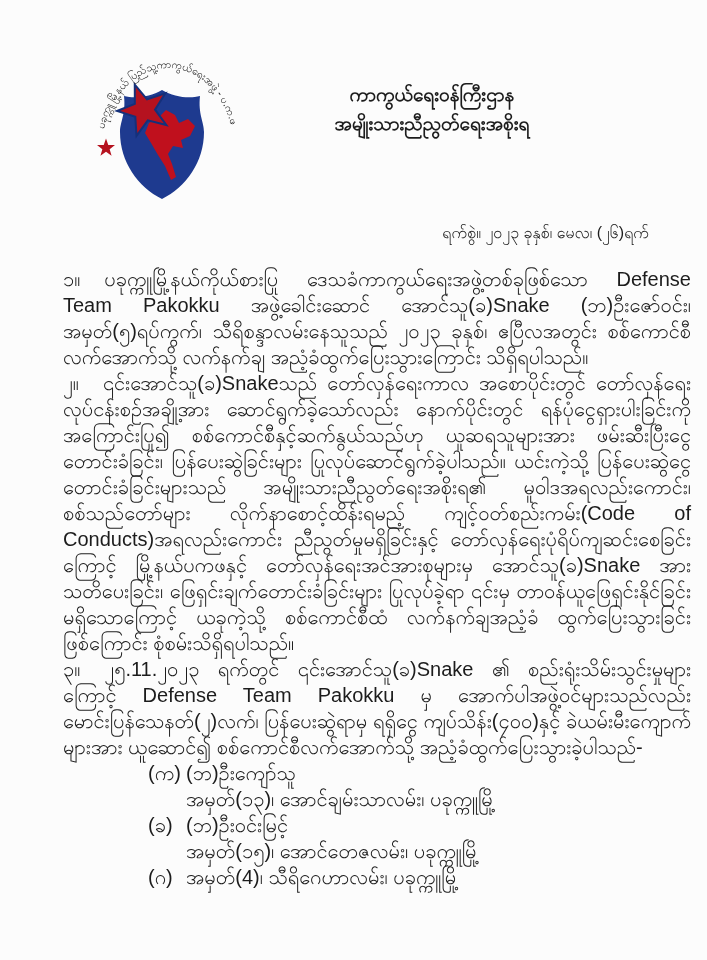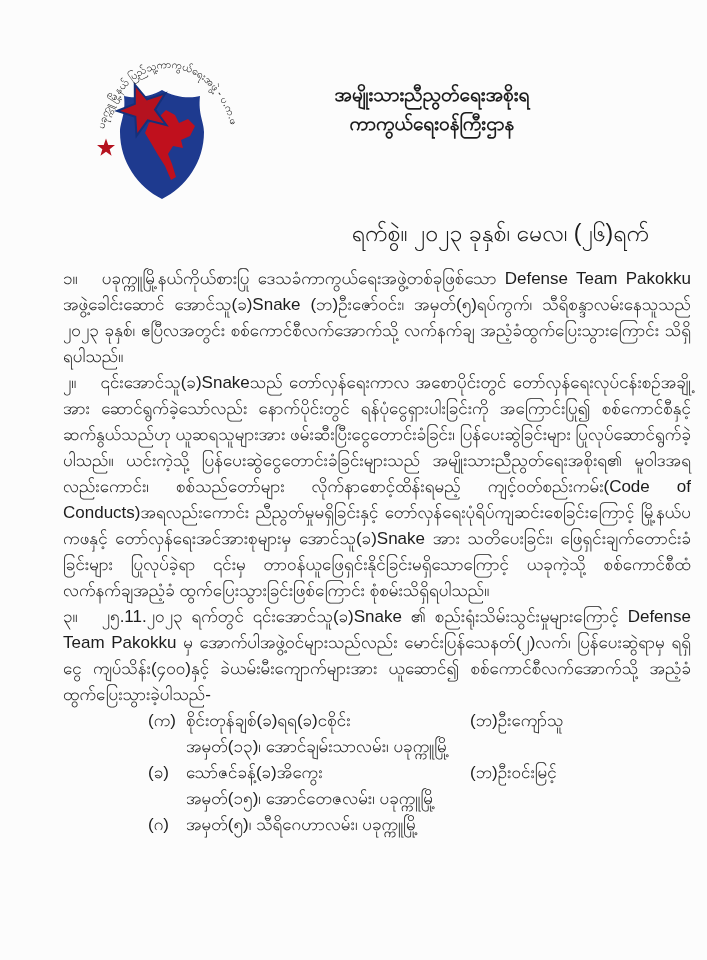--- a/index.html
+++ b/index.html
@@ -22,27 +22,27 @@
   .header-block {
     position: absolute; left: 222px; top: 80px; width: 420px;
     text-align: center; font-weight: 700;
   }
   .header-line { font-size: 19px; line-height: 29px; white-space: nowrap; }
   .hl3 .star { color: #b5121f; margin-right: 9px; font-size: 18px; }
 
   
   .date-line {
     position: absolute; top: 220px; left: 0; right: 58px;
-    text-align: right; font-size: 23px; line-height: 26px;
+    text-align: right; font-size: 16px; line-height: 26px;
   }
 
   
   .content {
     position: absolute; top: 266px; left: 63px; width: 628px;
-    font-size: 17px; line-height: 26px;
+    font-size: 20px; line-height: 26px;
   }
   .para { margin: 0; text-align: justify; }
   .para .num { padding-right: 24px; }
 
   .members { margin: 0; }
   .member {
     display: grid;
     grid-template-columns: 38px 284px auto;
     margin-left: 85px;
   }
@@ -77,51 +77,49 @@
     <g transform="translate(28,102) scale(0.35)">
       <use href="#starpath" fill="#b5121f"></use>
     </g>
 
     <text font-size="10.5" fill="#141414">
       <textPath href="#arcpath" startOffset="50%" text-anchor="middle">ပခုက္ကူ မြို့နယ် ပြည်သူ့ကာကွယ်ရေးအဖွဲ့ - ပ.က.ဖ</textPath>
     </text>
   </svg>
 
   <div class="header-block">
+    <div class="header-line">ကာကွယ်ရေးဝန်ကြီးဌာန</div>
     <div class="header-line">အမျိုးသားညီညွတ်ရေးအစိုးရ</div>
-    <div class="header-line">ကာကွယ်ရေးဝန်ကြီးဌာန</div>
   </div>
 
   <div class="date-line">ရက်စွဲ။ ၂၀၂၃ ခုနှစ်၊ မေလ၊ (၂၆)ရက်</div>
 
   <div class="content">
 
     <p class="para"><span class="num">၁။</span><span>ပခုက္ကူမြို့နယ်ကိုယ်စားပြု ဒေသခံကာကွယ်ရေးအဖွဲ့တစ်ခုဖြစ်သော Defense Team Pakokku အဖွဲ့ခေါင်းဆောင် အောင်သူ(ခ)Snake (ဘ)ဦးဇော်ဝင်း၊ အမှတ်(၅)ရပ်ကွက်၊ သီရိစန္ဒာလမ်းနေသူသည် ၂၀၂၃ ခုနှစ်၊ ဧပြီလအတွင်း စစ်ကောင်စီလက်အောက်သို့ လက်နက်ချ အညံ့ခံထွက်ပြေးသွားကြောင်း သိရှိရပါသည်။</span></p>
 
     <p class="para"><span class="num">၂။</span><span>၎င်းအောင်သူ(ခ)Snakeသည် တော်လှန်ရေးကာလ အစောပိုင်းတွင် တော်လှန်ရေးလုပ်ငန်းစဉ်အချို့အား ဆောင်ရွက်ခဲ့သော်လည်း နောက်ပိုင်းတွင် ရန်ပုံငွေရှားပါးခြင်းကို အကြောင်းပြု၍ စစ်ကောင်စီနှင့်ဆက်နွယ်သည်ဟု ယူဆရသူများအား ဖမ်းဆီးပြီးငွေတောင်းခံခြင်း၊ ပြန်ပေးဆွဲခြင်းများ ပြုလုပ်ဆောင်ရွက်ခဲ့ပါသည်။ ယင်းကဲ့သို့ ပြန်ပေးဆွဲငွေတောင်းခံခြင်းများသည် အမျိုးသားညီညွတ်ရေးအစိုးရ၏ မူဝါဒအရလည်းကောင်း၊ စစ်သည်တော်များ လိုက်နာစောင့်ထိန်းရမည့် ကျင့်ဝတ်စည်းကမ်း(Code of Conducts)အရလည်းကောင်း ညီညွတ်မှုမရှိခြင်းနှင့် တော်လှန်ရေးပုံရိပ်ကျဆင်းစေခြင်းကြောင့် မြို့နယ်ပကဖနှင့် တော်လှန်ရေးအင်အားစုများမှ အောင်သူ(ခ)Snake အား သတိပေးခြင်း၊ ဖြေရှင်းချက်တောင်းခံခြင်းများ ပြုလုပ်ခဲ့ရာ ၎င်းမှ တာဝန်ယူဖြေရှင်းနိုင်ခြင်းမရှိသောကြောင့် ယခုကဲ့သို့ စစ်ကောင်စီထံ လက်နက်ချအညံ့ခံ ထွက်ပြေးသွားခြင်းဖြစ်ကြောင်း စုံစမ်းသိရှိရပါသည်။</span></p>
 
     <p class="para"><span class="num">၃။</span><span>၂၅.11.၂၀၂၃ ရက်တွင် ၎င်းအောင်သူ(ခ)Snake ၏ စည်းရုံးသိမ်းသွင်းမှုများကြောင့် Defense Team Pakokku မှ အောက်ပါအဖွဲ့ဝင်များသည်လည်း မောင်းပြန်သေနတ်(၂)လက်၊ ပြန်ပေးဆွဲရာမှ ရရှိငွေ ကျပ်သိန်း(၄၀၀)နှင့် ခဲယမ်းမီးကျောက်များအား ယူဆောင်၍ စစ်ကောင်စီလက်အောက်သို့ အညံ့ခံထွက်ပြေးသွားခဲ့ပါသည်-</span></p>
 
     <div class="members">
 
       <div class="member">
         <span class="m-label">(က)</span>
-        <span class="m-name">စိုင်းတုန်ချစ်(ခ)ရရ(ခ)ငစိုင်း</span>
         <span class="m-father">(ဘ)ဦးကျော်သူ</span>
         <span class="m-addr">အမှတ်(၁၃)၊ အောင်ချမ်းသာလမ်း၊ ပခုက္ကူမြို့</span>
       </div>
 
       <div class="member">
         <span class="m-label">(ခ)</span>
-        <span class="m-name">သော်ဇင်ခန့်(ခ)အိကွေး</span>
         <span class="m-father">(ဘ)ဦးဝင်းမြင့်</span>
         <span class="m-addr">အမှတ်(၁၅)၊ အောင်တေဇလမ်း၊ ပခုက္ကူမြို့</span>
       </div>
 
       <div class="member">
         <span class="m-label">(ဂ)</span>
-        <span class="m-addr">အမှတ်(၅)၊ သီရိဂေဟာလမ်း၊ ပခုက္ကူမြို့</span>
+        <span class="m-addr">အမှတ်(4)၊ သီရိဂေဟာလမ်း၊ ပခုက္ကူမြို့</span>
       </div>
 
     </div>
   </div>
 
 </div>
 
 </body></html>

